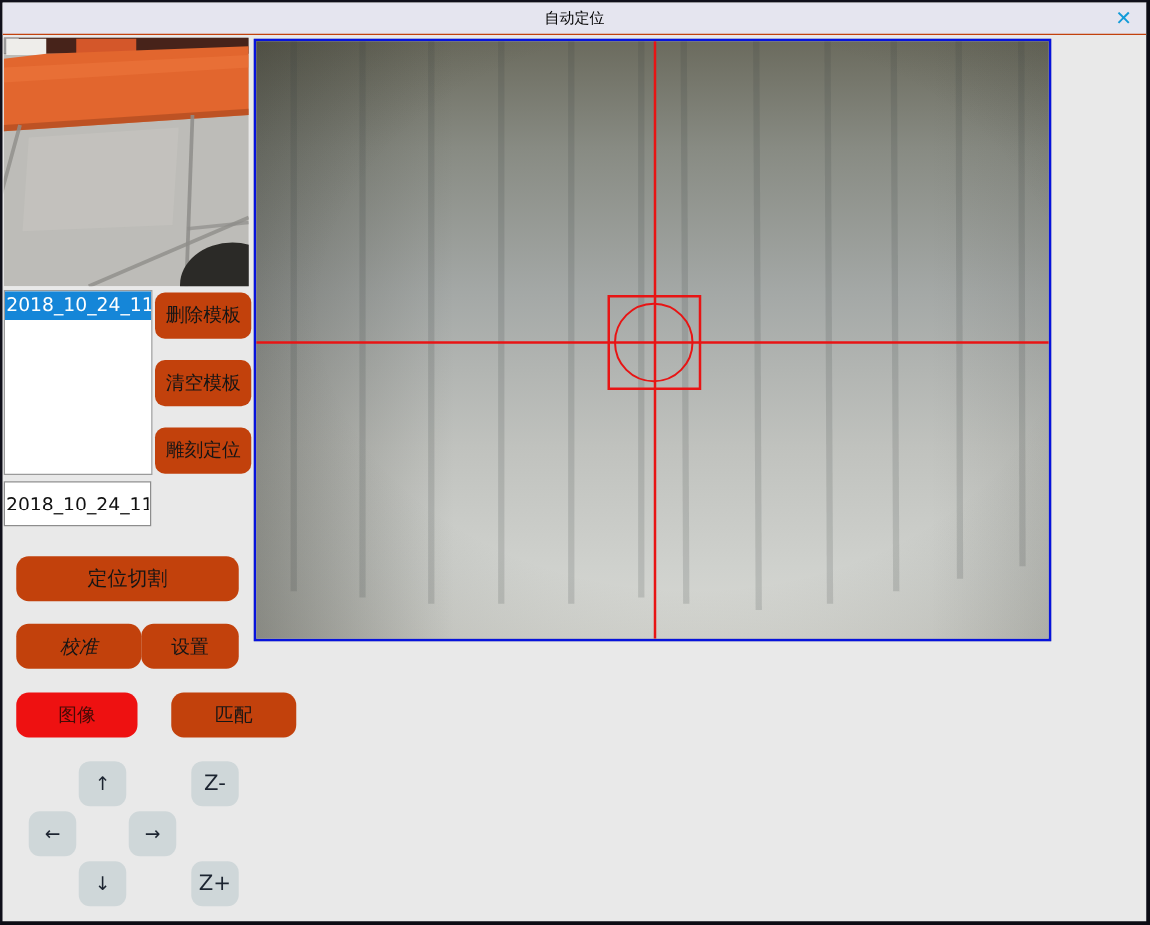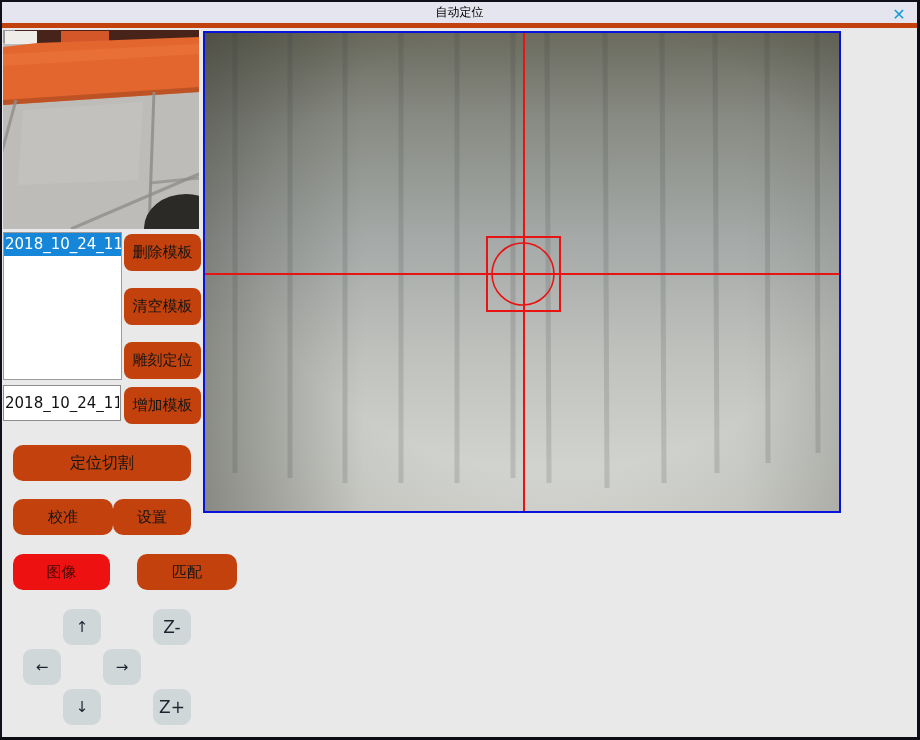--- a/index.html
+++ b/index.html
@@ -5,21 +5,21 @@
   html,body{margin:0;padding:0;background:#cfcfcf;}
   *{box-sizing:border-box;font-family:"DejaVu Sans","Liberation Sans",sans-serif;}
   #win{
     position:relative;width:920px;height:740px;background:#e9e9e9;
     border-top:2px solid #10101a;border-left:2px solid #10101a;
     border-right:3px solid #0c0c14;border-bottom:3px solid #0c0c14;
     overflow:hidden;
   }
   .titlebar{
     position:absolute;left:0;top:0;width:100%;height:26px;
-    background:#e5e5ef;border-bottom:5px solid #c2410c;
+    background:#e5e5ef;border-bottom:1px solid #c2410c;
     display:flex;align-items:center;justify-content:center;
   }
   .title{font-size:12px;color:#000;}
   .close-btn{
     position:absolute;right:7px;top:2px;width:22px;height:22px;
     display:flex;align-items:center;justify-content:center;
     color:#129bd8;font-size:16px;font-weight:bold;cursor:pointer;
     background:transparent;border:none;line-height:1;
   }
   
@@ -38,21 +38,21 @@
     padding:0 1px;
   }
   .btn{
     position:absolute;border:none;border-radius:8px;background:#c2410c;
     color:#151515;font-size:15px;display:flex;align-items:center;
     justify-content:center;cursor:pointer;padding:0;
   }
   .tplbtn{left:122px;width:77px;height:37px;}
   #btn-delete{top:232px}#btn-clear{top:286px}#btn-engrave{top:340px}#btn-add{top:385px}
   #btn-cut{left:11px;top:443px;width:178px;height:36px;border-radius:10px;font-size:16px;}
-  #btn-cal{left:11px;top:497px;width:100px;height:36px;border-radius:10px;}
+  #btn-cal{left:11px;top:497px;width:100px;height:36px;border-radius:10px;font-style:italic;}
   #btn-set{left:111px;top:497px;width:78px;height:36px;border-radius:10px;}
   #btn-img{left:11px;top:552px;width:97px;height:36px;border-radius:10px;background:#ee1111;color:#470b06;}
   #btn-match{left:111px;top:552px;width:100px;height:36px;border-radius:10px;margin-left:24px;}
   .jog{width:38px;height:36px;border-radius:9px;background:#cfd7d9;color:#1c2430;font-size:15px;}
   #jog-up{left:61px;top:607px}
   #jog-zminus{left:151px;top:607px;font-size:17px}
   #jog-left{left:21px;top:647px}
   #jog-right{left:101px;top:647px}
   #jog-down{left:61px;top:687px}
   #jog-zplus{left:151px;top:687px;font-size:17px}
@@ -99,21 +99,20 @@
 
   <div class="listbox">
     <div class="list-item-selected" style="background:#1586d8;">2018_10_24_11</div>
   </div>
 
   <input class="name-input" type="text" value="2018_10_24_11" style="">
 
   <button class="btn tplbtn" id="btn-delete">删除模板</button>
   <button class="btn tplbtn" id="btn-clear">清空模板</button>
   <button class="btn tplbtn" id="btn-engrave">雕刻定位</button>
-  <button class="btn tplbtn" id="btn-add">增加模板</button>
 
   <button class="btn" id="btn-cut">定位切割</button>
   <button class="btn" id="btn-cal">校准</button>
   <button class="btn" id="btn-set">设置</button>
   <button class="btn" id="btn-img">图像</button>
   <button class="btn" id="btn-match">匹配</button>
 
   <button class="btn jog" id="jog-up">↑</button>
   <button class="btn jog" id="jog-zminus">Z-</button>
   <button class="btn jog" id="jog-left">←</button>

